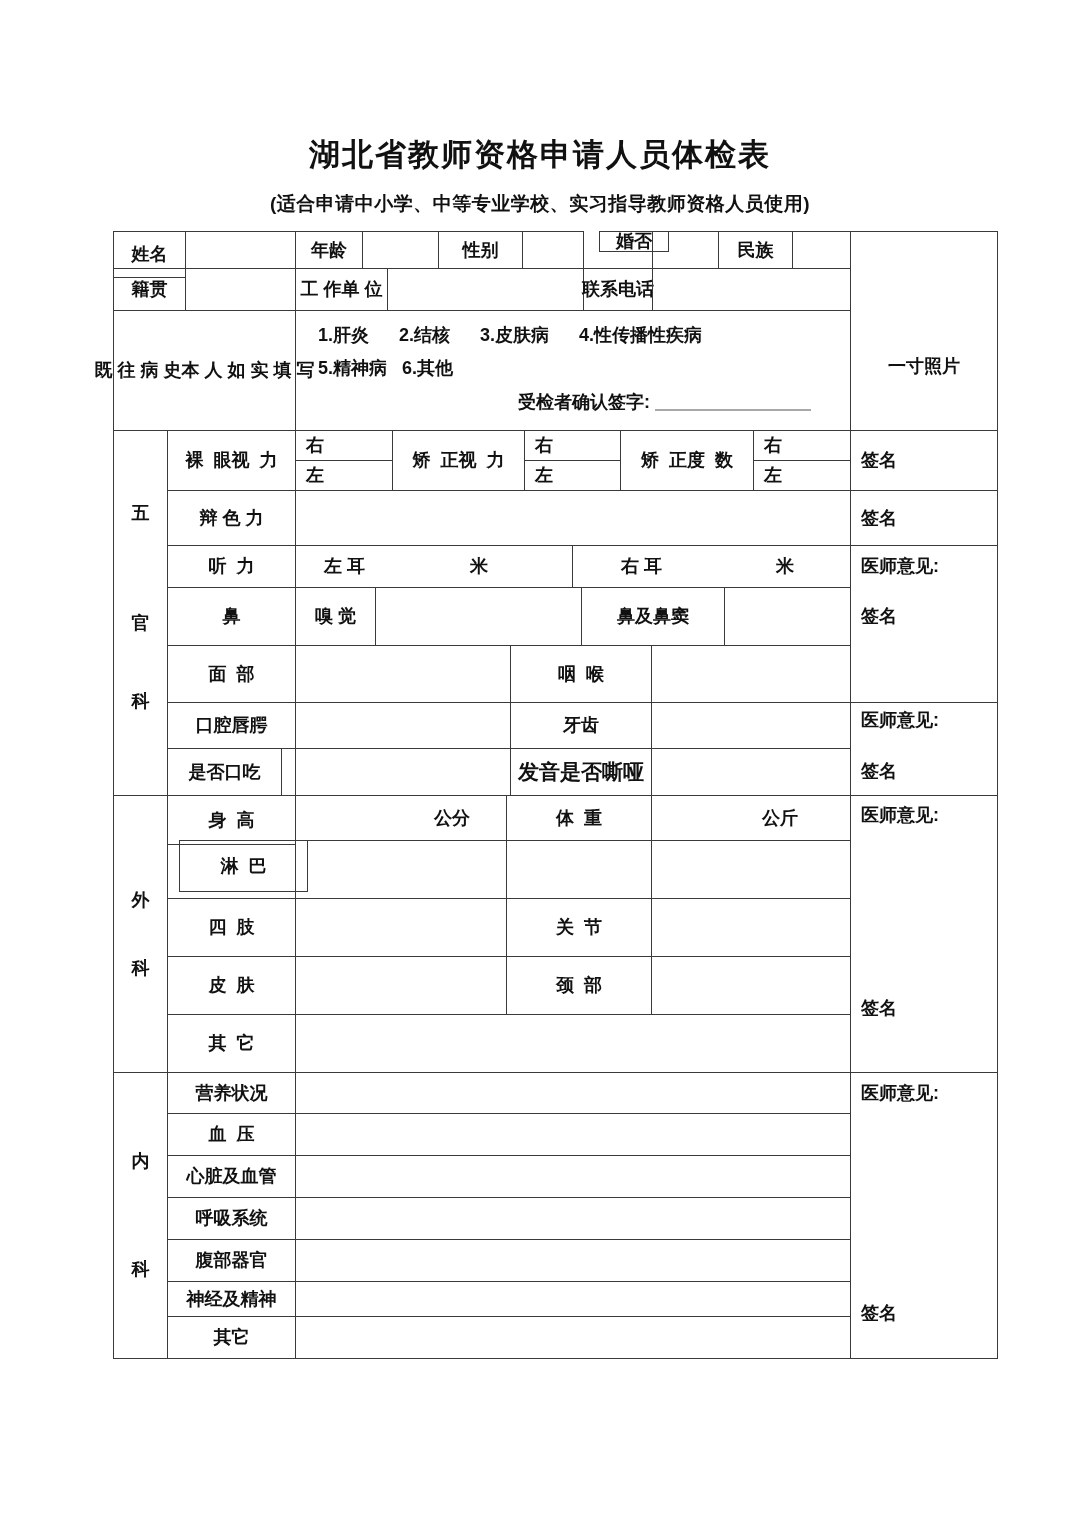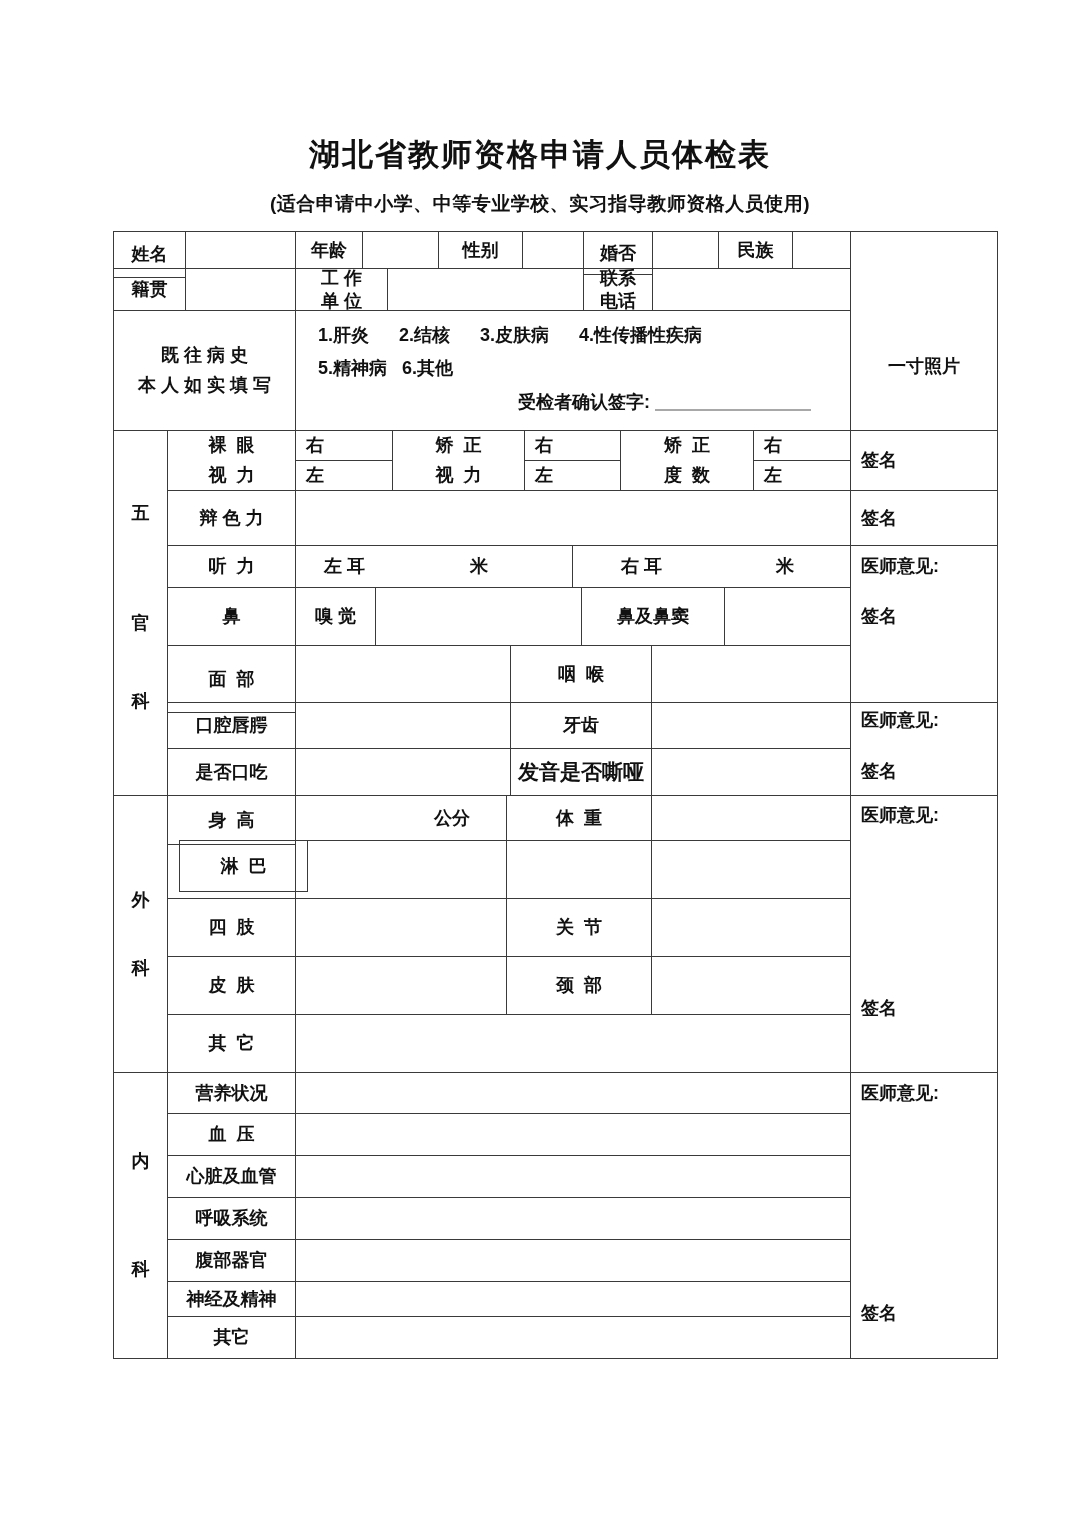--- a/index.html
+++ b/index.html
@@ -9,21 +9,21 @@
   .form-title{position:absolute;top:134px;left:0;width:100%;text-align:center;
               font-size:31px;letter-spacing:2px;}
   .form-subtitle{position:absolute;top:191px;left:0;width:100%;text-align:center;
                  font-size:19px;letter-spacing:.5px;}
   .form-table{position:absolute;left:113px;top:231px;width:885px;height:1128px;font-size:18px;}
   .cell{position:absolute;box-sizing:border-box;border:1px solid #3a3a3a;
         display:flex;align-items:center;justify-content:center;white-space:pre;line-height:1.15;}
   .cell.start{justify-content:flex-start;padding-left:10px;}
   .cell.end{justify-content:flex-end;}
   .cell.between{justify-content:space-between;}
-  .cell.two-line{flex-direction:column;line-height:1.65;}
+  .cell.two-line{line-height:1.65;}
   .cell.hist{flex-direction:column;align-items:flex-start;justify-content:flex-start;
              padding:15px 8px 8px 22px;line-height:1;}
   .hist-l2{margin-top:15px;}
   .hist-confirm{margin-top:12px;margin-left:200px;display:flex;align-items:flex-end;}
   .sig-line{display:inline-block;width:156px;height:20px;border-bottom:2px solid #a8a8a8;margin-left:5px;}
   .vchar{position:absolute;left:0;width:100%;text-align:center;line-height:1;font-family:Liberation Mono, monospace;}
   .doc .op{position:absolute;left:10px;top:10px;}
   .doc .sg{position:absolute;left:10px;}
   .sign-cell{justify-content:flex-start;padding-left:10px;}
 </style>
@@ -36,21 +36,21 @@
   <div class="form-subtitle">(适合申请中小学、中等专业学校、实习指导教师资格人员使用)</div>
 
   <div class="form-table">
 
     <div class="cell" style="left:0px;top:0px;width:73px;height:47px"><span>姓名</span></div>
     <div class="cell" style="left:72px;top:0px;width:111px;height:38px"></div>
     <div class="cell" style="left:182px;top:0px;width:68px;height:38px"><span>年龄</span></div>
     <div class="cell" style="left:249px;top:0px;width:77px;height:38px"></div>
     <div class="cell" style="left:325px;top:0px;width:85px;height:38px"><span>性别</span></div>
     <div class="cell" style="left:409px;top:0px;width:62px;height:38px"></div>
-    <div class="cell" style="left:470px;top:0px;width:70px;height:44px"><span>婚否</span></div>
+    <div class="cell" style="left:486px;top:0px;width:70px;height:21px"><span>婚否</span></div>
     <div class="cell" style="left:539px;top:0px;width:67px;height:38px"></div>
     <div class="cell" style="left:605px;top:0px;width:75px;height:38px"><span>民族</span></div>
     <div class="cell" style="left:679px;top:0px;width:59px;height:38px"></div>
 
     <div class="cell" style="left:0px;top:37px;width:73px;height:43px"><span>籍贯</span></div>
     <div class="cell" style="left:72px;top:37px;width:111px;height:43px"></div>
     <div class="cell two-line" style="left:182px;top:37px;width:93px;height:43px;line-height:1.25">
       <span>工 作</span>
       <span>单 位</span>
     </div>
@@ -121,47 +121,48 @@
       <span class="op">医师意见:</span>
       <span class="sg" style="top:60px">签名</span>
     </div>
 
     <div class="cell" style="left:54px;top:356px;width:129px;height:59px"><span>鼻</span></div>
     <div class="cell" style="left:182px;top:356px;width:81px;height:59px"><span>嗅 觉</span></div>
     <div class="cell" style="left:262px;top:356px;width:207px;height:59px"></div>
     <div class="cell" style="left:468px;top:356px;width:144px;height:59px"><span>鼻及鼻窦</span></div>
     <div class="cell" style="left:611px;top:356px;width:127px;height:59px"></div>
 
-    <div class="cell" style="left:54px;top:414px;width:129px;height:68px"><span>面  部</span></div>
+    <div class="cell" style="left:54px;top:414px;width:129px;height:58px"><span>面  部</span></div>
     <div class="cell" style="left:182px;top:414px;width:216px;height:58px"></div>
     <div class="cell" style="left:397px;top:414px;width:142px;height:58px"><span>咽  喉</span></div>
     <div class="cell" style="left:538px;top:414px;width:200px;height:58px"></div>
     <div class="cell doc" style="left:737px;top:471px;width:148px;height:94px">
       <span class="op" style="top:7px">医师意见:</span>
       <span class="sg" style="top:58px">签名</span>
     </div>
 
     <div class="cell" style="left:54px;top:471px;width:129px;height:47px"><span>口腔唇腭</span></div>
     <div class="cell" style="left:182px;top:471px;width:216px;height:47px"></div>
     <div class="cell" style="left:397px;top:471px;width:142px;height:47px"><span>牙齿</span></div>
     <div class="cell" style="left:538px;top:471px;width:200px;height:47px"></div>
 
-    <div class="cell" style="left:54px;top:517px;width:129px;height:48px"><span>是否口吃</span></div>
+    <div class="cell" style="left:54px;top:517px;width:115px;height:48px"><span>是否口吃</span></div>
     <div class="cell" style="left:182px;top:517px;width:216px;height:48px"></div>
     <div class="cell" style="left:397px;top:517px;width:142px;height:48px;font-size:21px"><span>发音是否嘶哑</span></div>
     <div class="cell" style="left:538px;top:517px;width:200px;height:48px"></div>
 
     <div class="cell" style="left:0px;top:564px;width:55px;height:278px">
       <span class="vchar" style="top:96px">外</span>
       <span class="vchar" style="top:164px">科</span>
     </div>
 
     <div class="cell" style="left:54px;top:564px;width:129px;height:50px"><span>身  高</span></div>
     <div class="cell" style="left:393px;top:564px;width:146px;height:46px"><span>体  重</span></div>
     <div class="cell end" style="left:182px;top:564px;width:212px;height:46px;padding-right:36px"><span>公分</span></div>
+    <div class="cell end" style="left:538px;top:564px;width:200px;height:46px;padding-right:52px"><span>公斤</span></div>
     <div class="cell doc" style="left:737px;top:564px;width:148px;height:278px">
       <span class="op" style="top:9px">医师意见:</span>
       <span class="sg" style="top:202px">签名</span>
     </div>
 
     <div class="cell" style="left:66px;top:609px;width:129px;height:52px"><span>淋  巴</span></div>
     <div class="cell" style="left:182px;top:609px;width:212px;height:59px"></div>
     <div class="cell" style="left:538px;top:609px;width:200px;height:59px"></div>
 
     <div class="cell" style="left:54px;top:667px;width:129px;height:59px"><span>四  肢</span></div>

